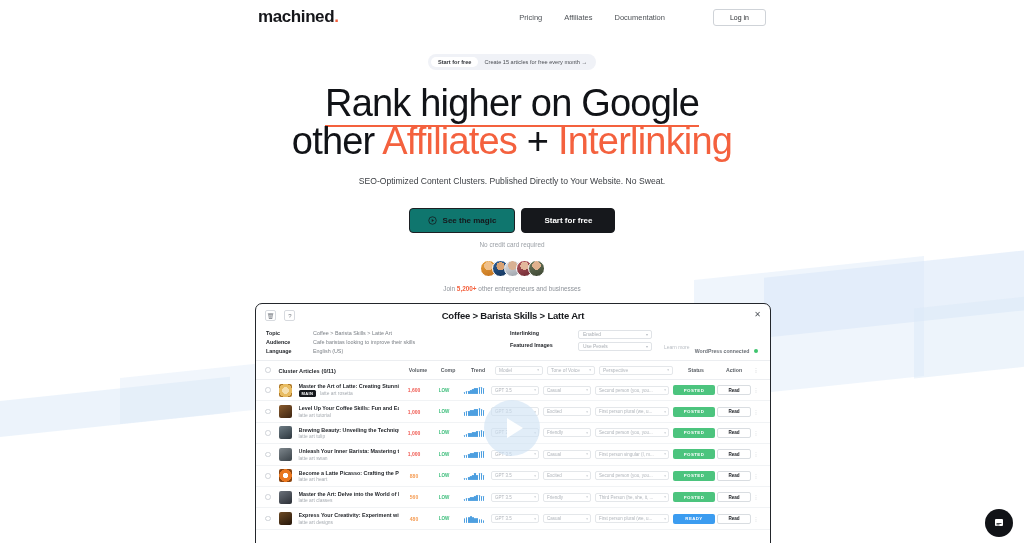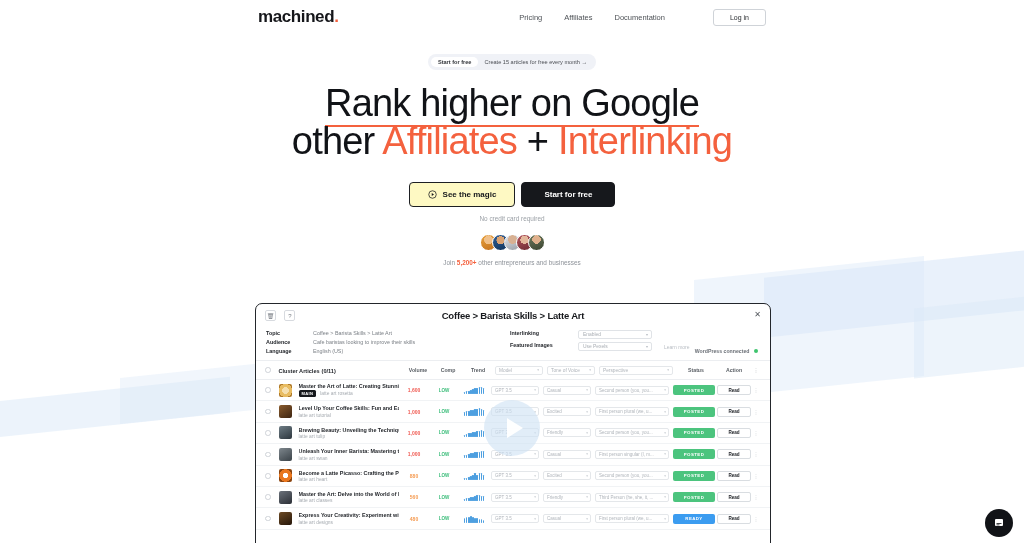--- a/index.html
+++ b/index.html
@@ -76,21 +76,21 @@
 
   .cta-row {
     margin-top: 22px; display: flex; justify-content: center; gap: 6px;
   }
   .btn {
     font-family: "Liberation Sans", sans-serif;
     font-size: 8px; font-weight: 600; border-radius: 4px;
     cursor: pointer; display: inline-flex; align-items: center; gap: 6px;
   }
   .btn-ghost {
-    background: #fef9c3; border: 1px solid #1d1f23; color: #16181c;
+    background: #0f766e; border: 1px solid #1d1f23; color: #16181c;
     padding: 5px 18px;
   }
   .btn-solid {
     background: #16181c; border: 1px solid #16181c; color: #fff;
     padding: 7px 22px;
   }
   .play-ico { width: 9px; height: 9px; display:inline-block; }
 
   .nocard { margin-top: 8px; font-size: 6.4px; color: #9ba0a6; }
 
@@ -291,20 +291,21 @@
   <div class="announce">
     <span class="pill">Start for free</span>
     <span class="msg">Create 15 articles for free every month  →</span>
   </div>
 
   <h1 class="headline">
     <span class="hl-underline">Rank higher on Google</span><br>
     <span>other </span><span class="accent">Affiliates</span><span> + </span><span class="accent">Interlinking</span><br>
   </h1>
 
+  <p class="subtitle">SEO-Optimized Content Clusters. Published Directly to Your Website. No Sweat.</p>
 
   <div class="cta-row">
     <button class="btn btn-ghost">
       <span class="play-ico">
         <svg viewBox="0 0 24 24" width="9" height="9" fill="none" stroke="#16181c" stroke-width="2">
           <circle cx="12" cy="12" r="10"></circle>
           <path d="M10 8l6 4-6 4z" fill="#16181c" stroke="none"></path>
         </svg>
       </span>
       <span>See the magic</span>

